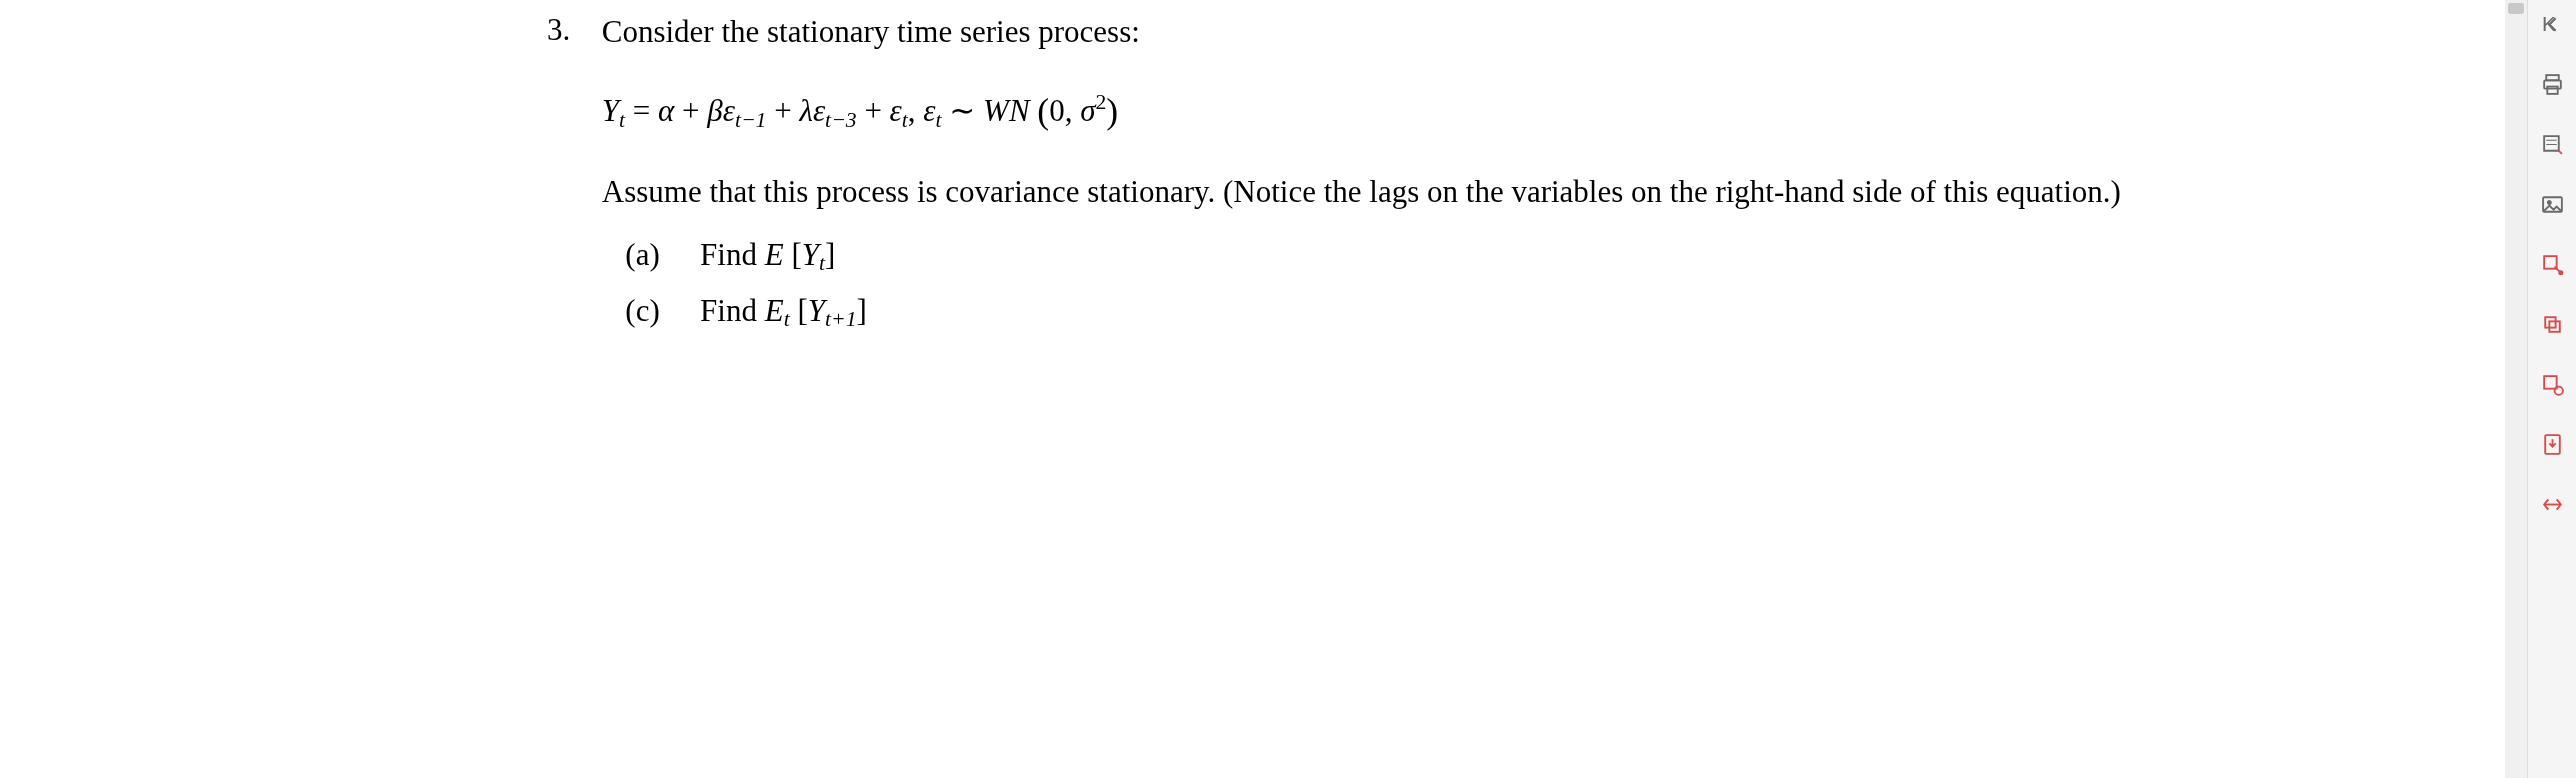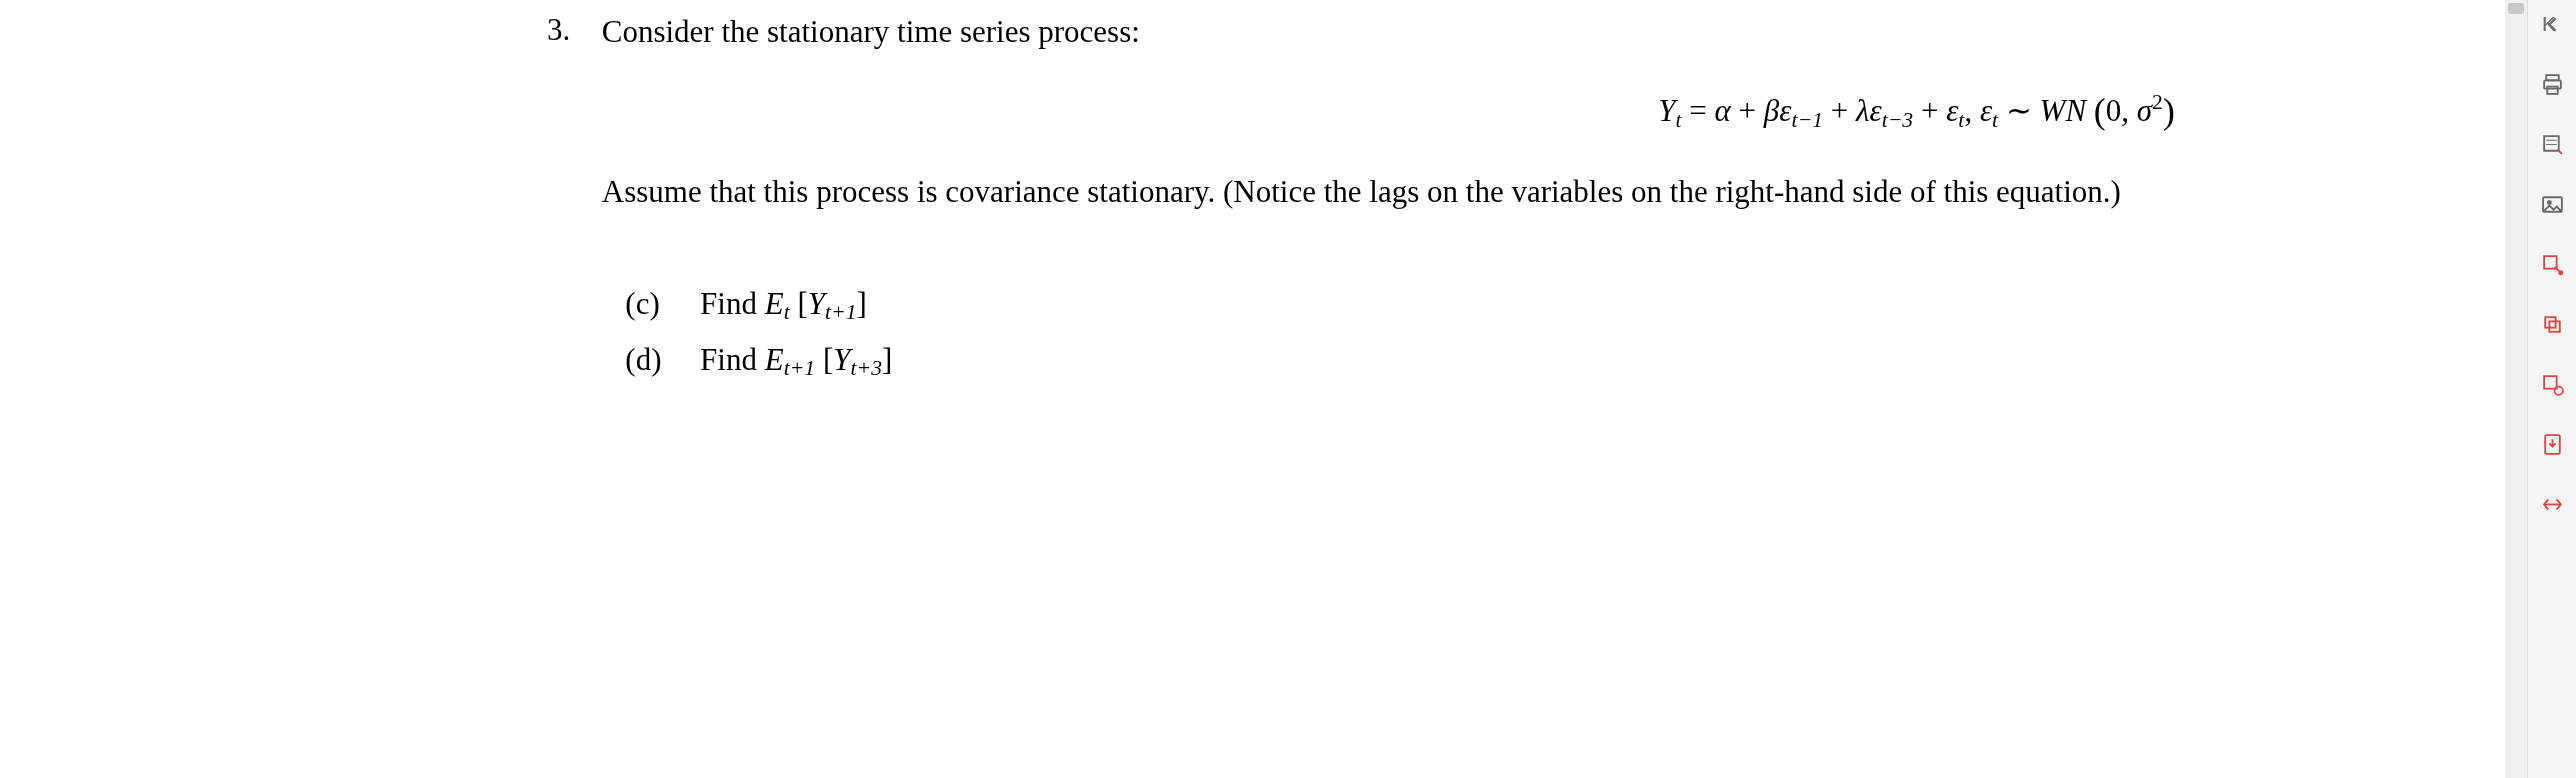--- a/index.html
+++ b/index.html
@@ -30,27 +30,27 @@
     .problem-body {
       display: inline-block;
       width: 1573px;
       vertical-align: top;
     }
     .intro-line {
       margin-bottom: 31px;
       line-height: 1.3;
     }
     .equation-line {
-      text-align: right;
+      text-align: left;
       margin: 38px 0 35px 0;
       font-style: italic;
       white-space: nowrap;
     }
     .assumption-block {
-      margin-bottom: 68px;
+      margin-bottom: 19px;
       line-height: 1.55;
     }
     .subparts {
       padding-left: 23.6px;
     }
     .subpart {
       margin-bottom: 14px;
       line-height: 1.3;
     }
     .subpart-label {
@@ -133,31 +133,31 @@
     <div class="intro-line">Consider the stationary time series process:</div>
 
     <div class="equation-line">
       <span class="math">Y</span><sub>t</sub><span class="rm"> = </span><span class="math">α</span><span class="rm"> + </span><span class="math">β</span><span class="math">ε</span><sub>t−1</sub><span class="rm"> + </span><span class="math">λ</span><span class="math">ε</span><sub>t−3</sub><span class="rm"> + </span><span class="math">ε</span><sub>t</sub><span class="rm">,    </span><span class="math">ε</span><sub>t</sub><span class="rm"> ∼ </span><span class="math">WN</span><span class="rm"> </span><span class="bigparen">(</span><span class="rm">0, </span><span class="math">σ</span><sup class="rm">2</sup><span class="bigparen">)</span>
     </div>
 
     <div class="assumption-block">Assume that this process is covariance stationary. (Notice the lags on the variables on the right-hand side of this equation.)</div>
 
     <div class="subparts">
 
+      <div class="subpart">
+        <span class="subpart-label">(a)</span>
+        <span>Find </span><span class="math">E </span><span class="rm">[</span><span class="math">Y</span><sub>t</sub><span class="rm">]</span>
+      </div>
 
 
       <div class="subpart">
         <span class="subpart-label">(c)</span>
         <span>Find </span><span class="math">E</span><sub>t</sub><span> </span><span class="rm">[</span><span class="math">Y</span><sub>t+1</sub><span class="rm">]</span>
       </div>
 
-      <div class="subpart">
-        <span class="subpart-label">(d)</span>
-        <span>Find </span><span class="math">E</span><sub>t+1</sub><span> </span><span class="rm">[</span><span class="math">Y</span><sub>t+3</sub><span class="rm">]</span>
-      </div>
 
     </div>
   </div>
 </div>
 
 <div class="scrollbar-track">
   <div class="scrollbar-handle"></div>
 </div>
 
 <div class="sidebar">

